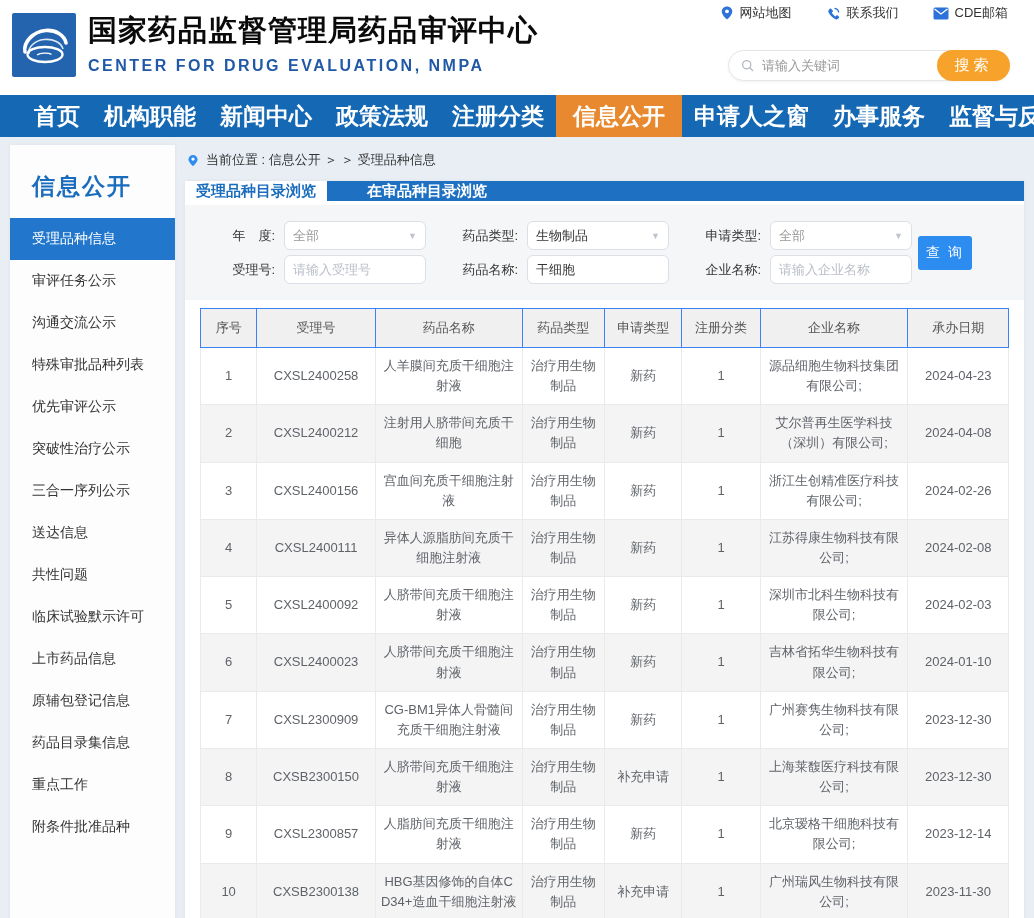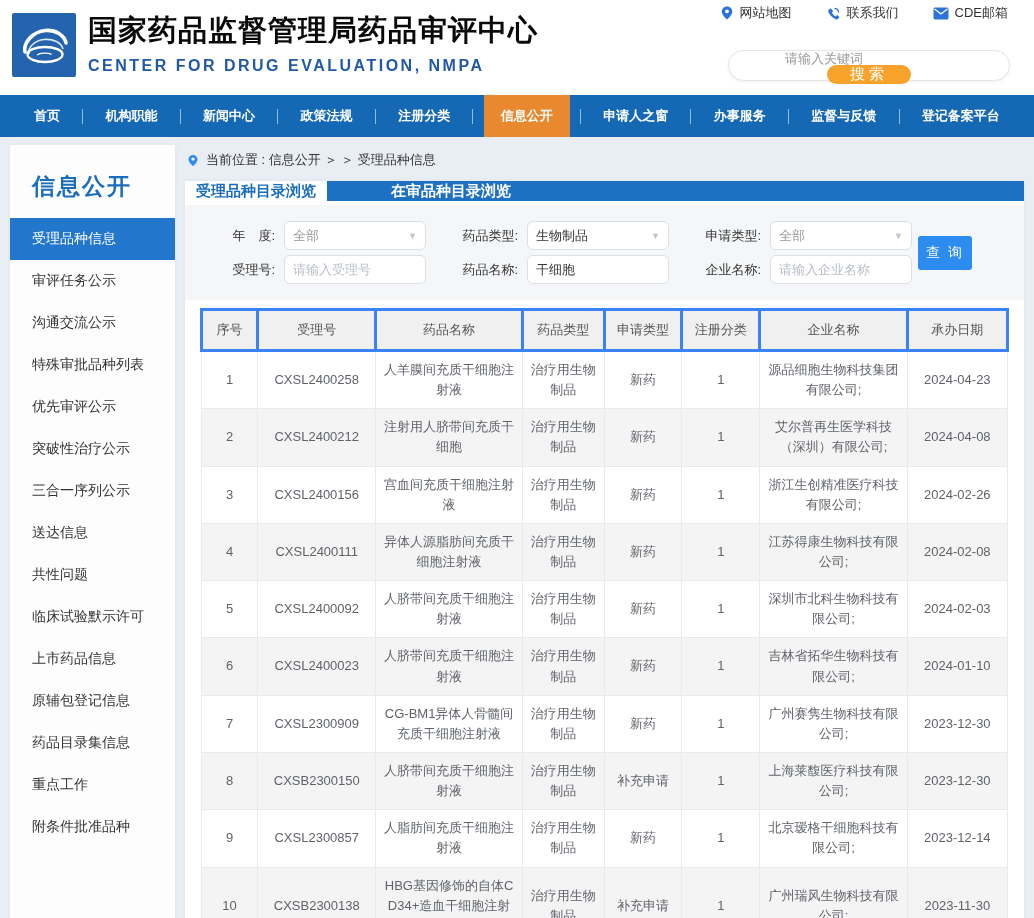--- a/index.html
+++ b/index.html
@@ -9,52 +9,52 @@
   
   .header { width:100%; height:95px; background:#fff; position:relative; }
   .logo { position:absolute; left:12px; top:13px; width:64px; height:64px; cursor:pointer; }
   .brand { position:absolute; left:88px; top:11px; }
   .brand-title { font-size:29px; font-weight:bold; color:#0a0a0a; letter-spacing:1px; }
   .brand-sub { margin-top:6px; font-size:16px; font-weight:bold; color:#2159a7; letter-spacing:2.5px; }
   .quick-links { position:absolute; right:26px; top:4px; display:flex; gap:34px; align-items:center; }
   .quick-link { display:flex; align-items:center; gap:6px; font-size:13px; color:#333; cursor:pointer; }
   .searchbar { position:absolute; right:24px; top:50px; width:282px; height:31px;
     border:1px solid #e6e6e6; border-radius:16px; background:#fff; display:flex; align-items:center;
-    box-shadow:0 1px 3px rgba(0,0,0,.06);flex-direction:column; }
+    box-shadow:0 1px 3px rgba(0,0,0,.06); }
   .searchbar input { flex:1; border:none; outline:none; font-size:13px; color:#333;
     padding-left:8px; background:transparent; font-family:inherit; }
   .searchbar input::placeholder { color:#999; }
   .search-mag { margin-left:12px; }
   .search-btn { width:84px; height:31px; margin:-1px; border:none; border-radius:16px;
     background:#f7a32b; color:#fff; font-size:15px; cursor:pointer; font-family:inherit; letter-spacing:4px; }
 
   
   .nav { width:100%; height:42px; background:#1568b3; display:flex; align-items:stretch;
     justify-content:space-between; padding:0 22px; }
-  .nav-item { display:flex; align-items:center; padding:0 12px; color:#fff; font-size:13px;
+  .nav-item { display:flex; align-items:center; padding:0 12px; color:#fff; font-size:23px;
     font-weight:bold; cursor:pointer; white-space:nowrap; }
   .nav-item.active { background:#e8892f; padding:0 17px; }
   .nav-sep { width:1px; height:15px; background:rgba(255,255,255,.55); align-self:center; }
 
   
   .page-body { display:flex; gap:10px; padding:8px 10px 0 10px; height:823px; }
   .sidebar { width:165px; background:#fdfdfd; height:100%; box-shadow:0 0 4px rgba(0,0,0,.05); }
   .side-title { color:#1a6dbd; font-size:23px; font-weight:bold; padding:26px 0 16px 22px; letter-spacing:2px; }
   .side-item { font-size:14px; color:#333; padding:12px 22px 12px 22px; cursor:pointer; }
   .side-item.active { background:#2277cd; color:#fff; }
 
   .main { flex:1; display:flex; flex-direction:column; min-width:0; }
   .breadcrumb { display:flex; align-items:center; gap:7px; font-size:13px; color:#333;
     padding:6px 0 12px 2px; }
   .panel { background:#fff; flex:1; box-shadow:0 0 4px rgba(0,0,0,.05); }
 
   
   .tabs { height:20px; background:#1e71c2; display:flex; }
   .tab { display:flex; align-items:center; justify-content:center; font-size:15px; font-weight:bold;
-    color:#fff; padding:0 64px; cursor:pointer; white-space:nowrap; }
+    color:#fff; padding:0 40px; cursor:pointer; white-space:nowrap; }
   .tab.active { background:#fff; color:#1a6dbd; width:142px; padding:0; }
 
   
   .filters { background:#f5f6f8; margin:4px 0 0 0; padding:11px 0; position:relative; }
   .f-row { display:flex; align-items:center; margin:5px 0; }
   .f-label { width:90px; text-align:right; font-size:13px; color:#333; margin-right:9px; white-space:pre; }
   .f-label.mid { width:92px; }
   .f-field { width:142px; height:29px; background:#fff; border:1px solid #dcdfe6; border-radius:6px;
     display:flex; align-items:center; padding:0 8px; font-size:13px; color:#333; cursor:pointer; position:relative; }
   .f-field .val-muted { color:#999; }
@@ -62,21 +62,21 @@
   .f-field input { border:none; outline:none; width:100%; font-size:13px; color:#333; font-family:inherit; background:transparent;}
   .f-field input::placeholder { color:#b9bec7; }
   .query-btn { position:absolute; right:52px; top:50%; transform:translateY(-50%);
     width:54px; height:34px; background:#2d8cf0; color:#fff; border:none; border-radius:3px;
     font-size:14px; cursor:pointer; font-family:inherit; letter-spacing:2px; }
 
   
   .tbl-wrap { padding:8px 15px 0 15px; }
   table { width:100%; border-collapse:collapse; table-layout:fixed; }
   th { background:#f0f0f0; color:#555; font-size:13px; font-weight:normal; padding:10px 4px;
-    border:3px solid #3b82f6; }
+    border:1px solid #3b82f6; }
   td { font-size:13px; color:#5f6368; text-align:center; padding:8px 5px; line-height:1.55;
     border:1px solid #eaeaea; word-break:break-all; }
   tbody tr:nth-child(even) { background:#f4f4f5; }
 </style>
 </head>
 <body>
 
 <div class="header">
   <div class="logo">
     <svg width="64" height="64" viewBox="0 0 64 64">

